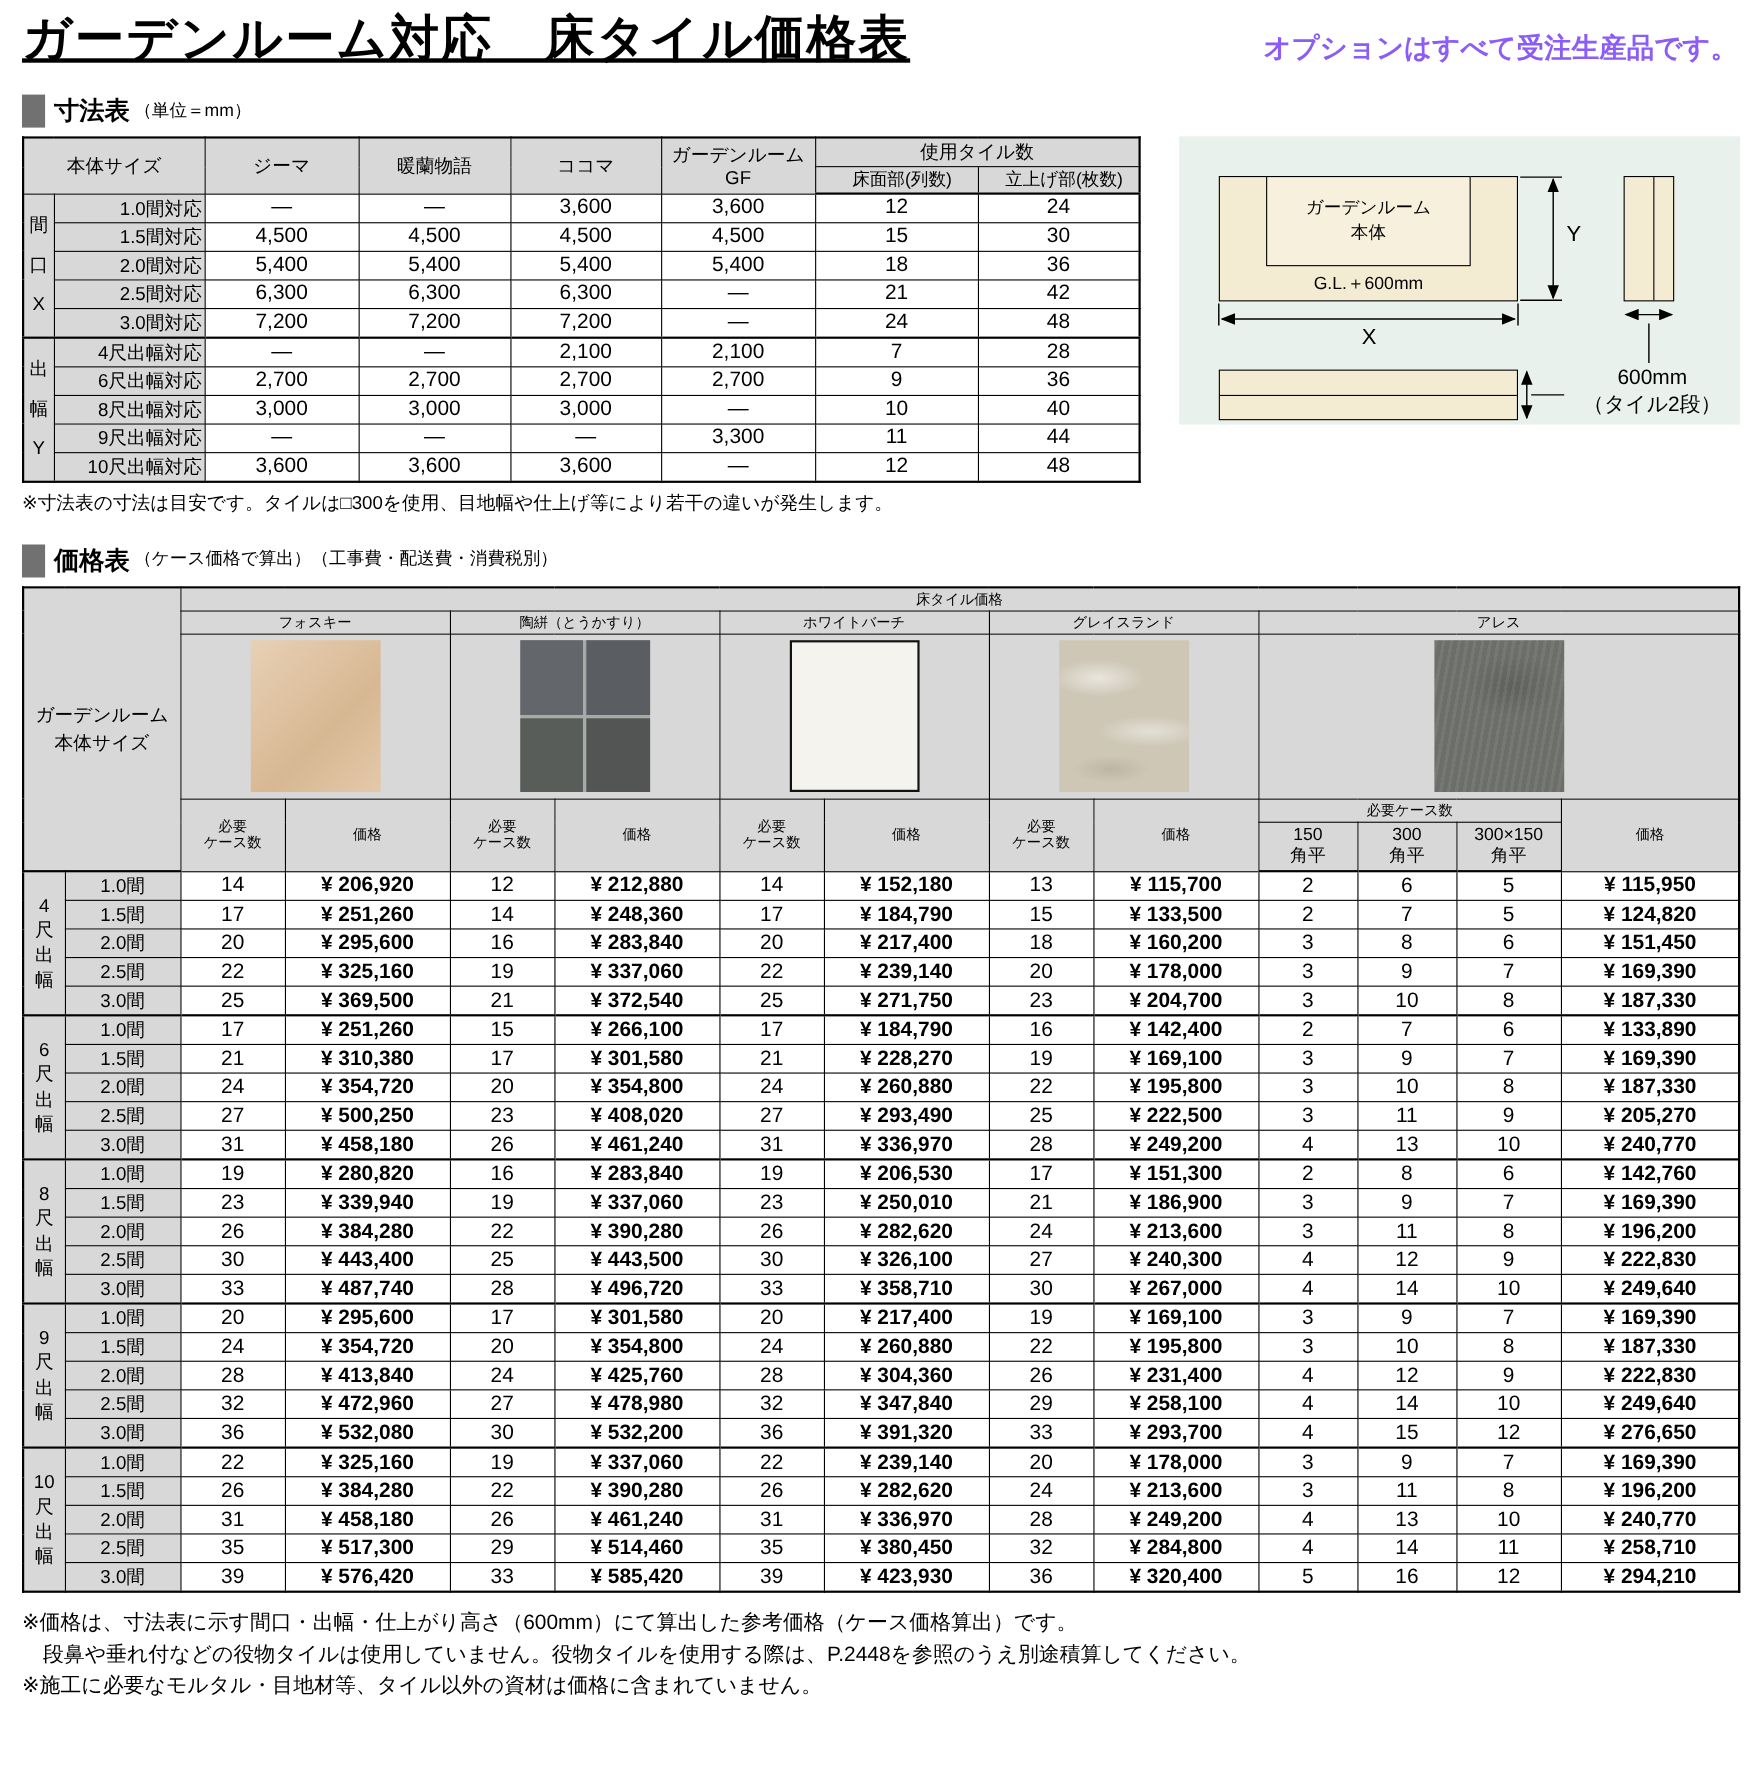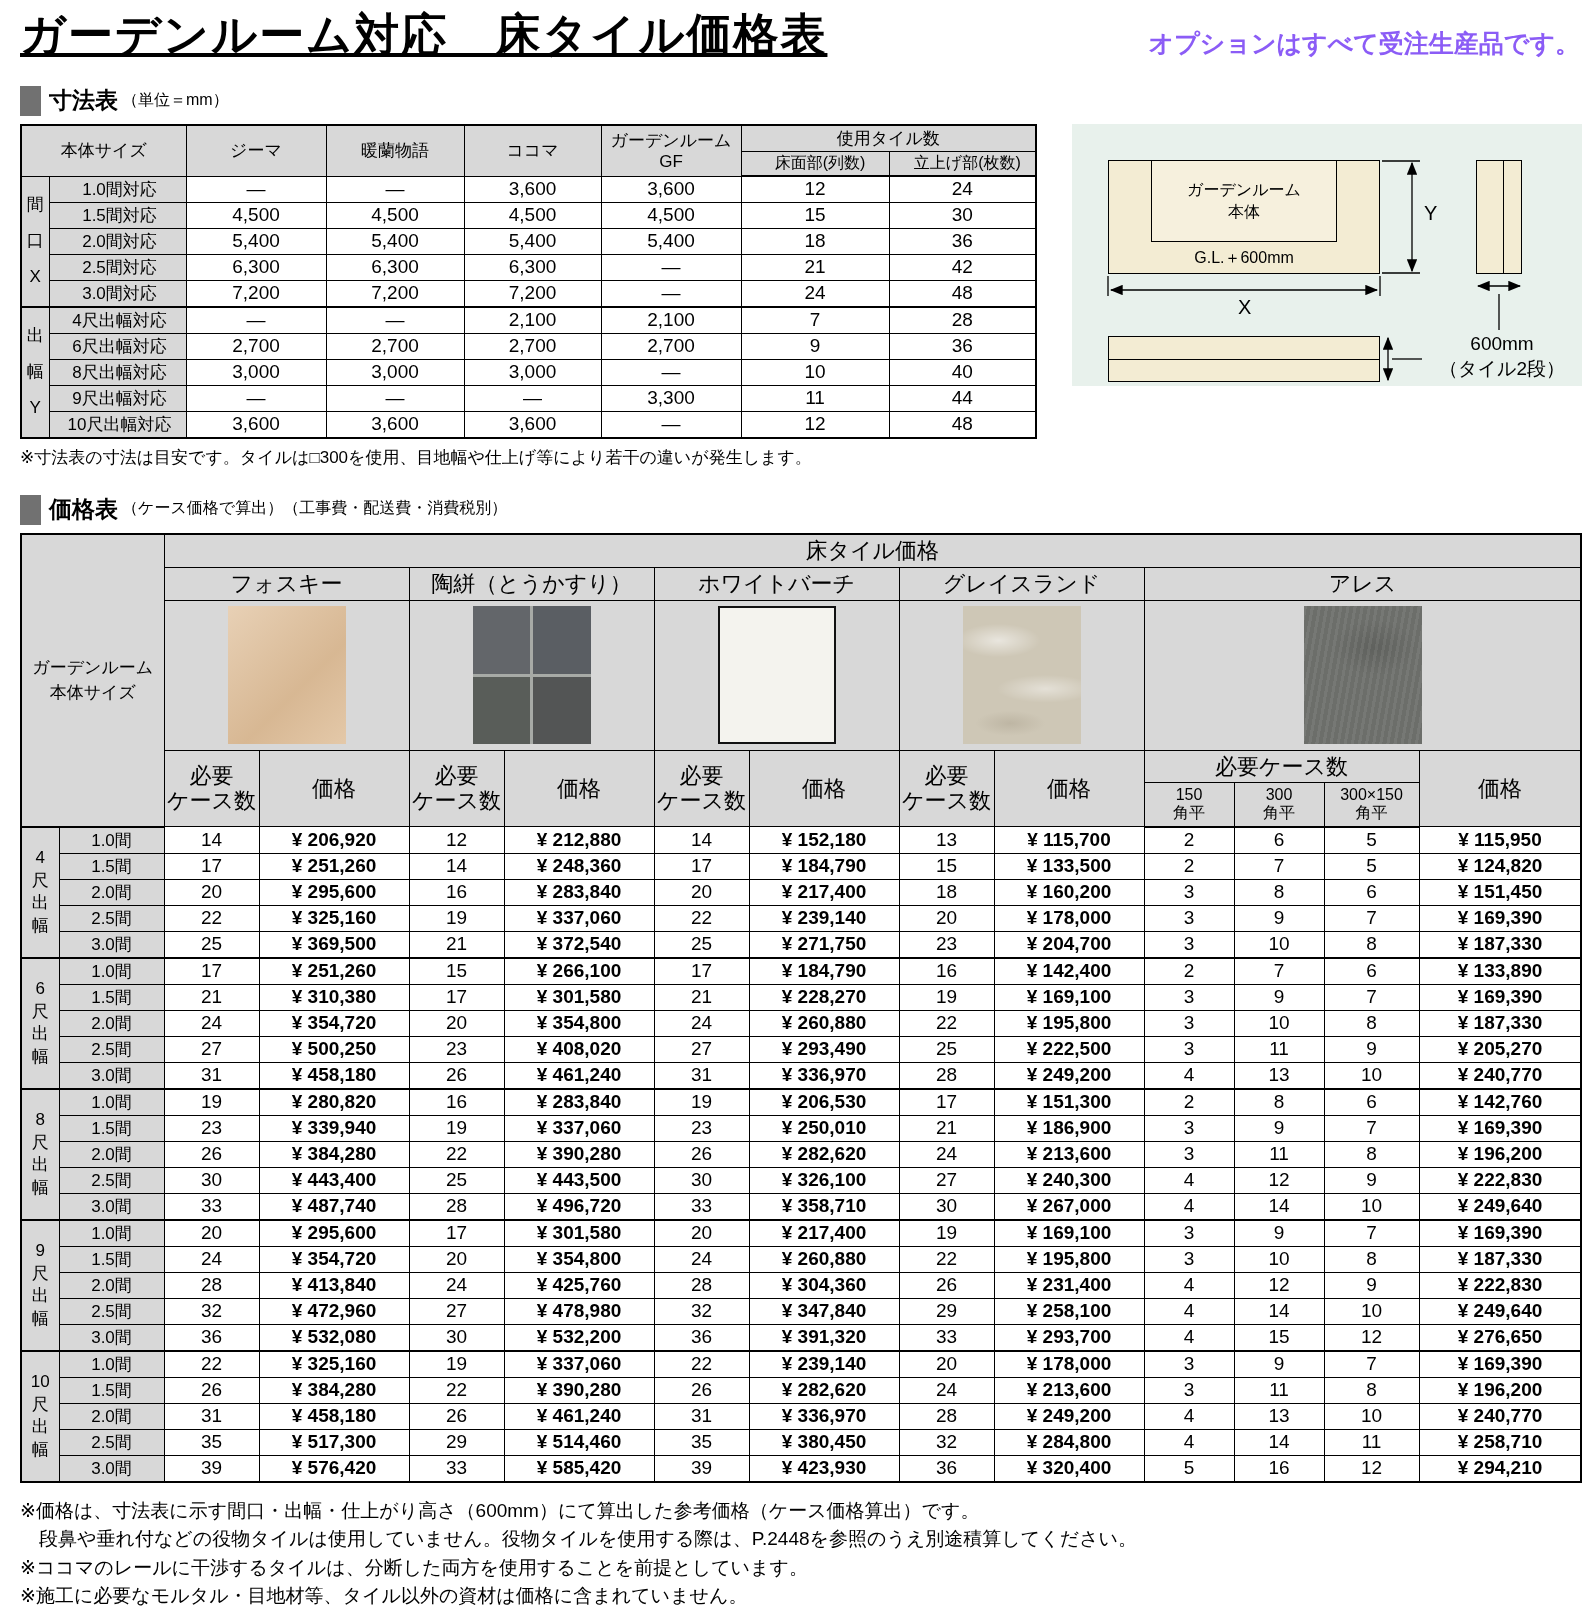--- a/index.html
+++ b/index.html
@@ -29,21 +29,21 @@
 
   
   .dim-flex { display:flex; margin-top:8px; }
   .dim-table { width:1015px; border:2.5px solid #000; flex:none; }
   .dim-table th { background:#d8d8d8; font-weight:normal; font-size:17px; }
   .dim-table .sub-th { font-size:16px;padding-left:12px; }
   .dim-table thead tr:last-child th { border-bottom:2.5px solid #000; }
   .dim-table td { font-size:19px; height:24px; background:#fff; }
   .dim-table .gcell { background:#d8d8d8; font-size:17px; padding:0; }
   .dim-table .gcell div { line-height:2.1; }
-  .dim-table .rlabel { background:#d8d8d8; font-size:17px; text-align:center; padding-left:6px; }
+  .dim-table .rlabel { background:#d8d8d8; font-size:17px; text-align:right; padding-left:6px; }
   .dim-table .grp-start td { border-top:2.2px solid #000; }
 
   .dim-note { font-size:17px; margin-top:7px; }
 
   
   .diagram { position:relative; width:510px; height:262px; background:#e8f1ec; margin-left:35px; flex:none; }
   .diagram .plan { position:absolute; left:36px; top:36px; width:272px; height:114px; background:#f3ecd3; border:1.5px solid #000; }
   .diagram .plan-inner { position:absolute; left:42px; top:-1.5px; width:186px; height:82px; background:#f6f0dd; border:1.5px solid #000;
       display:flex; flex-direction:column; justify-content:center; align-items:center; font-size:16px; line-height:1.35; }
   .diagram .gl-label { position:absolute; left:0; right:0; top:87px; text-align:center; font-size:16px; }
@@ -51,21 +51,21 @@
   .diagram .strips .vdiv { position:absolute; left:60%; top:0; bottom:0; width:0; border-left:1.5px solid #000; }
   .diagram .bar { position:absolute; left:36px; top:212px; width:272px; height:46px; background:#f3ecd3; border:1.5px solid #000; }
   .diagram .bar .hdiv { position:absolute; left:0; right:0; top:50%; height:0; border-top:1.5px solid #000; }
   .diagram .y-label { position:absolute; left:352px; top:78px; font-size:20px; }
   .diagram .x-label { position:absolute; left:166px; top:172px; font-size:20px; }
   .diagram .side-label { position:absolute; left:352px; top:208px; width:156px; text-align:center; font-size:19px; line-height:1.3; }
   .dim-svg { position:absolute; left:0; top:0; width:510px; height:262px; }
 
   
   .price-table { width:1560px; border:2.5px solid #000; margin-top:8px; }
-  .price-table th { background:#d8d8d8; font-weight:normal; font-size:22px; }
+  .price-table th { background:#d8d8d8; font-weight:normal; font-size:13px; }
   .price-table thead tr:last-child th { border-bottom:2.5px solid #000; }
   .price-table .corner { font-size:17px; line-height:1.5; border-bottom:2.5px solid #000; }
   .ph-sub th, .ph-sub2 th { line-height:1.15; padding:3px 1px; }
   .ph-sub2 th { font-size:16px; }
   .ph-swatch th { height:150px; padding:5px 0; }
   .swatch { width:118px; height:138px; margin:0 auto; position:relative; }
   .sw-tex1 { background-image:linear-gradient(135deg,rgba(255,255,255,.25),rgba(140,100,60,.10) 60%,rgba(255,255,255,.12)); }
   .quad { display:grid; grid-template-columns:1fr 1fr; grid-template-rows:1fr 1fr; gap:3px; background:#a7aaa6 !important; }
   .quad i { display:block; }
   .quad i:nth-child(1){background:#63666a;} .quad i:nth-child(2){background:#5a5e63;}
@@ -785,19 +785,18 @@
         <td>16</td>
         <td>12</td>
         <td class="price">¥ 294,210</td>
       </tr>
     </tbody>
 </table>
 
 <div class="foot-notes">
   <div>※価格は、寸法表に示す間口・出幅・仕上がり高さ（600mm）にて算出した参考価格（ケース価格算出）です。</div>
   <div>　段鼻や垂れ付などの役物タイルは使用していません。役物タイルを使用する際は、P.2448を参照のうえ別途積算してください。</div>
-  <div>※ココマのレールに干渉するタイルは、分断した両方を使用することを前提としています。</div>
   <div>※施工に必要なモルタル・目地材等、タイル以外の資材は価格に含まれていません。</div>
 </div>
 
 <div>
   
 </div>
 
 </body></html>

